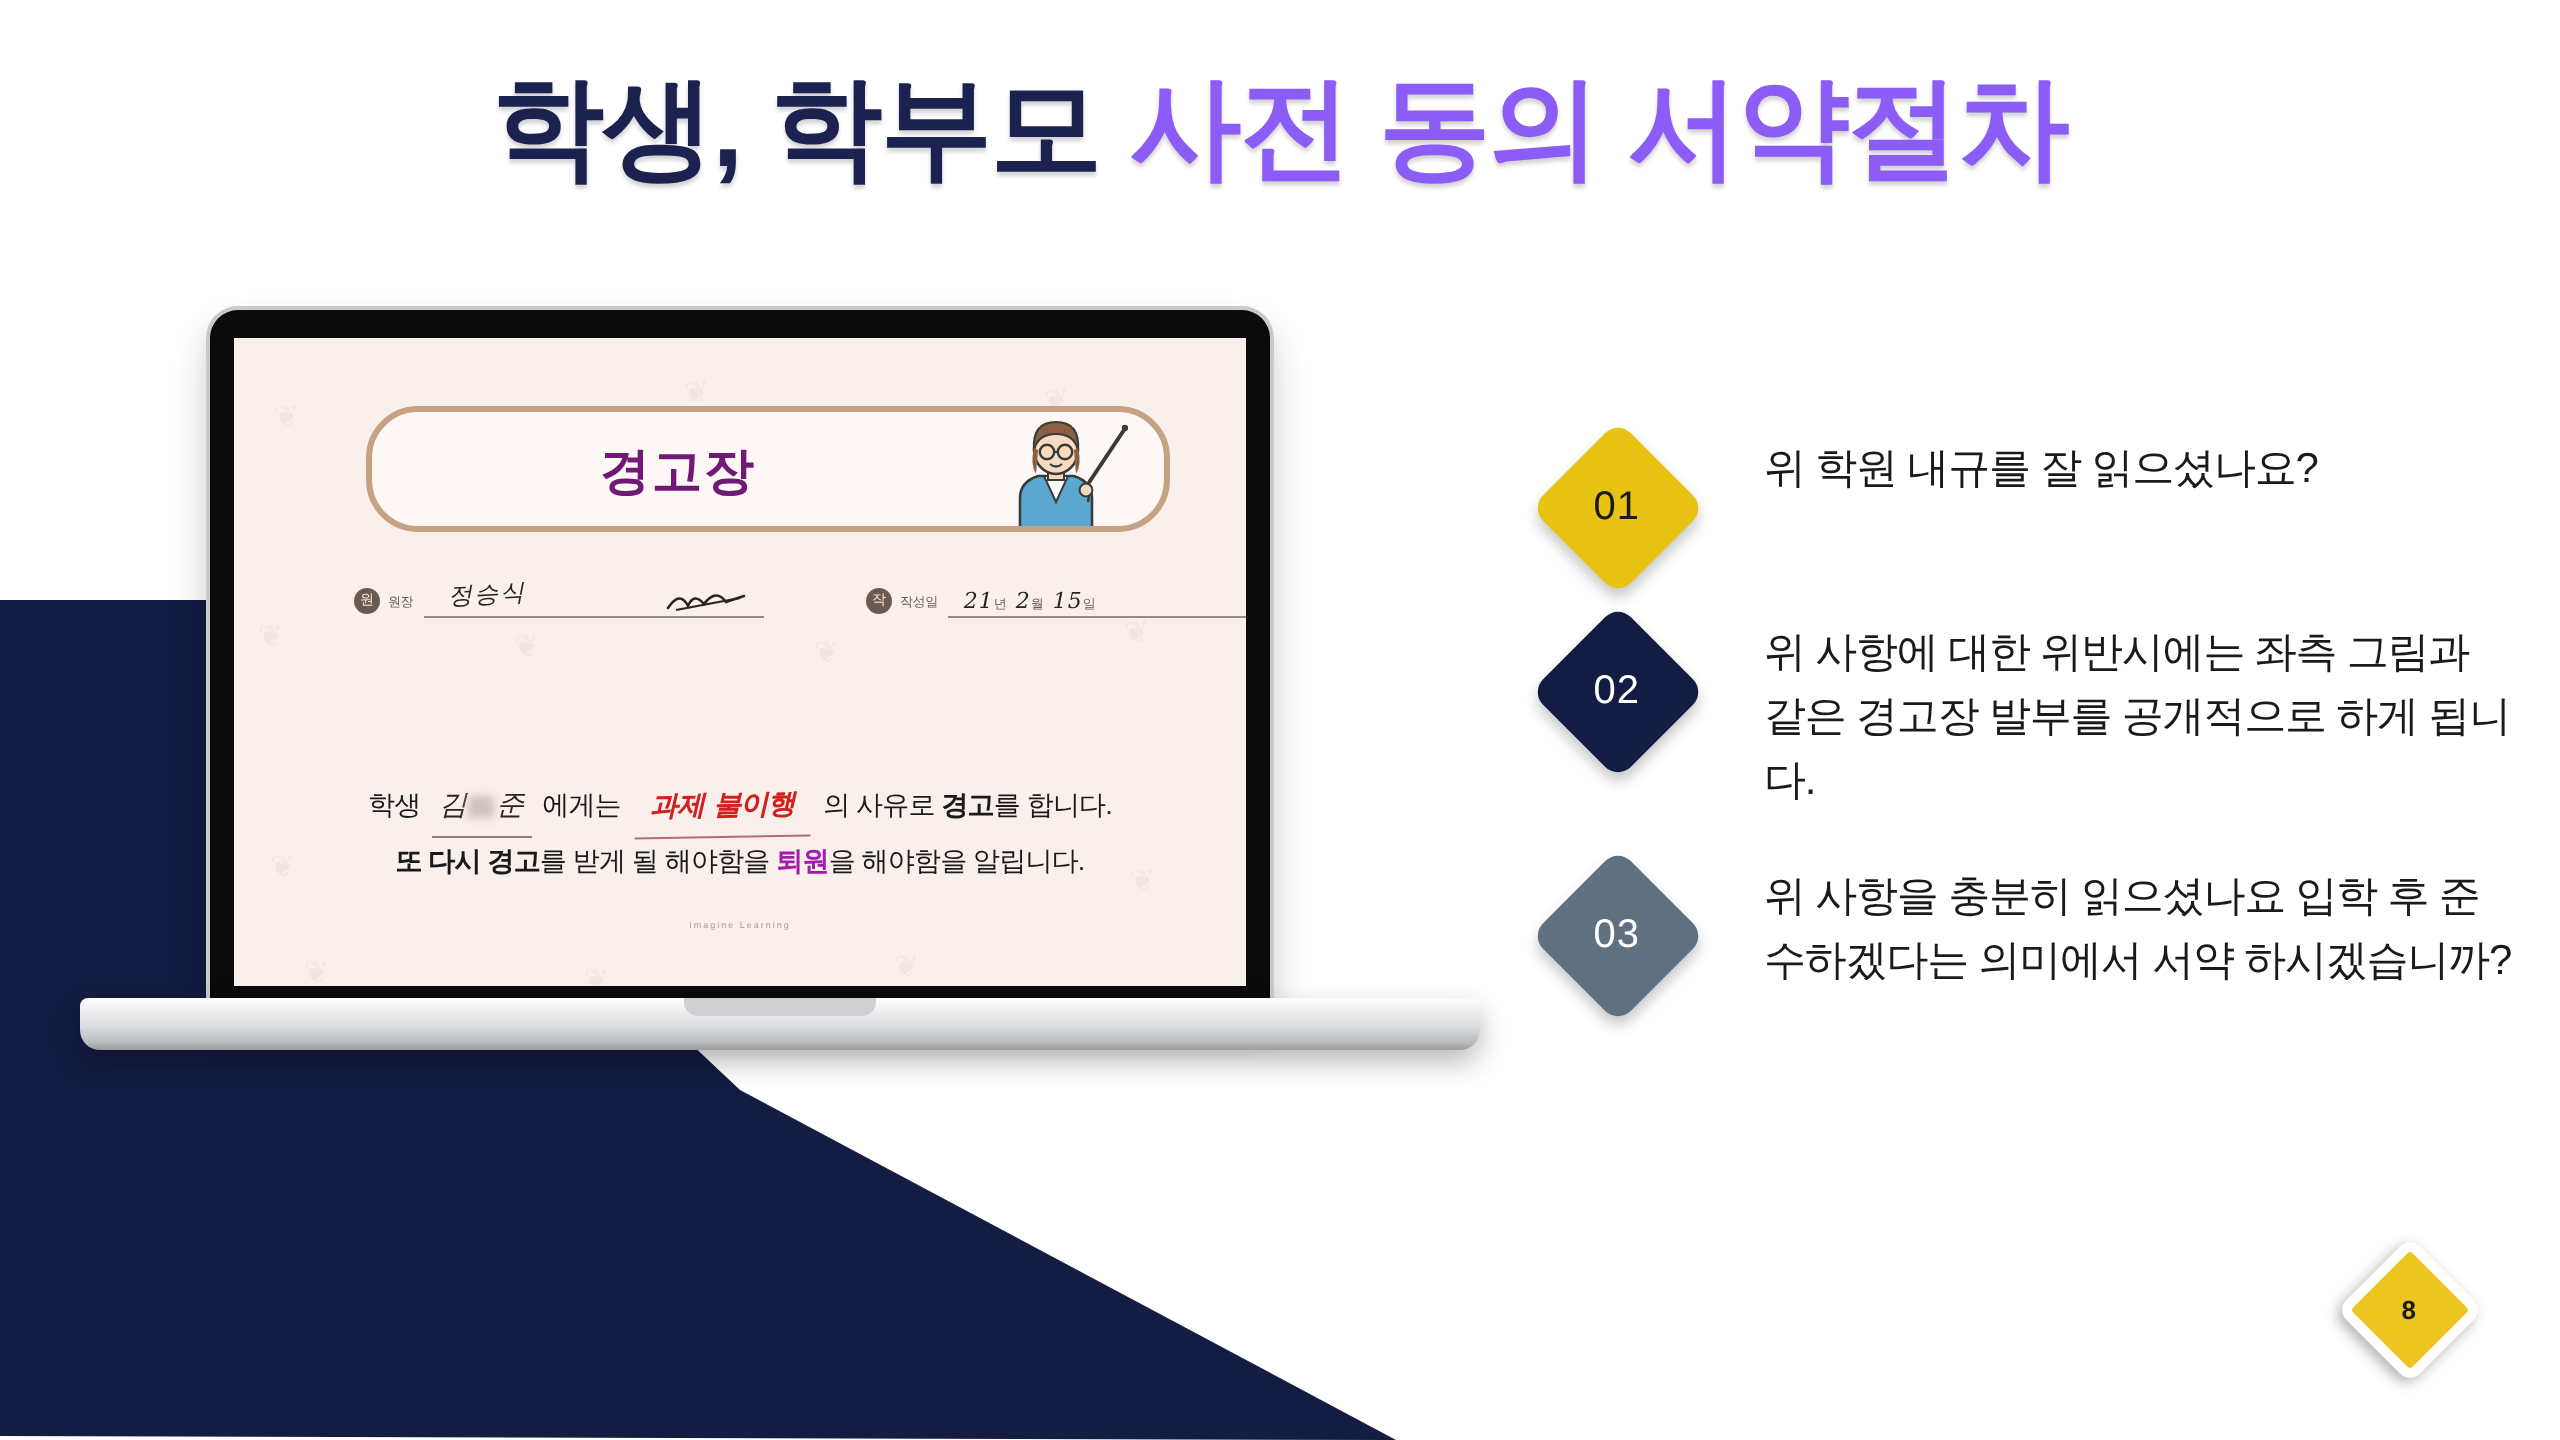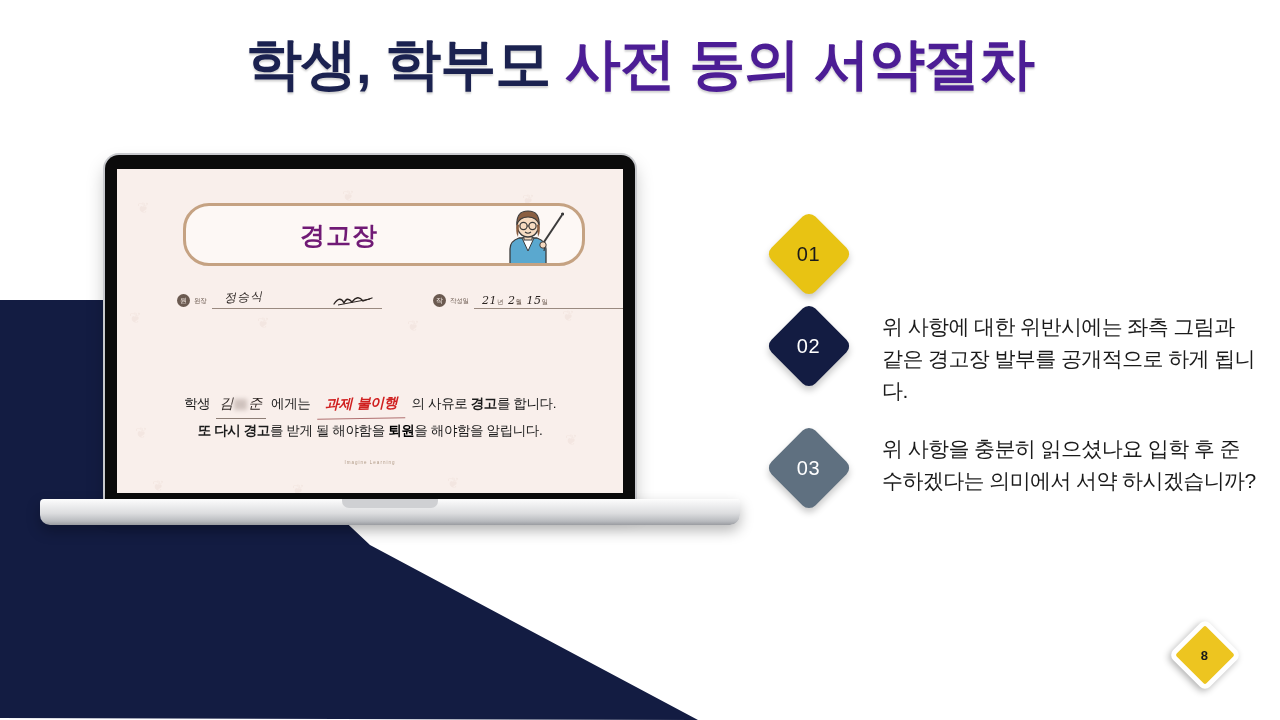--- a/index.html
+++ b/index.html
@@ -39,21 +39,21 @@
   }
   .title-seg {
     font-size: 56px;
     font-weight: 700;
     letter-spacing: -1px;
     line-height: 1;
     display: inline;
     text-shadow: 0 2px 2px rgba(0,0,0,0.18);
   }
   .title-navy { color: #1b2250; }
-  .title-yellow { color: #4c1d95; }
+  .title-yellow { color: #8b5cf6; }
 
   
   .laptop {
     position: absolute;
     left: 40px;
     top: 155px;
     width: 700px;
     height: 400px;
   }
   .laptop-lid {
@@ -254,21 +254,21 @@
     font-family: "DejaVu Serif", serif;
     font-style: italic;
     font-weight: 700;
     font-size: 14px;
     color: #d02020;
     border-bottom: 1px solid #b07070;
     padding: 0 8px 1px 8px;
     margin: 0 3px;
     transform: rotate(-1deg);
   }
-  .red-word { color: #000000; font-weight: 700; }
+  .red-word { color: #a21caf; font-weight: 700; }
 
   .cert-logo {
     position: absolute;
     left: 0;
     right: 0;
     top: 290px;
     text-align: center;
   }
   .logo-text {
     font-size: 11px;
@@ -455,20 +455,21 @@
       <div class="laptop-notch"></div>
     </div>
   </div>
 
   <div class="items">
 
     <div class="item">
       <div class="diamond" style="background:#e8c313;">
         <span style="color:#1a1a1a;">01</span>
       </div>
+      <div class="item-text">위 학원 내규를 잘 읽으셨나요?</div>
     </div>
 
     <div class="item">
       <div class="diamond" style="background:#131c42;">
         <span style="color:#ffffff;">02</span>
       </div>
       <div class="item-text">위 사항에 대한 위반시에는 좌측 그림과 같은 경고장 발부를 공개적으로 하게 됩니다.</div>
     </div>
 
     <div class="item">

